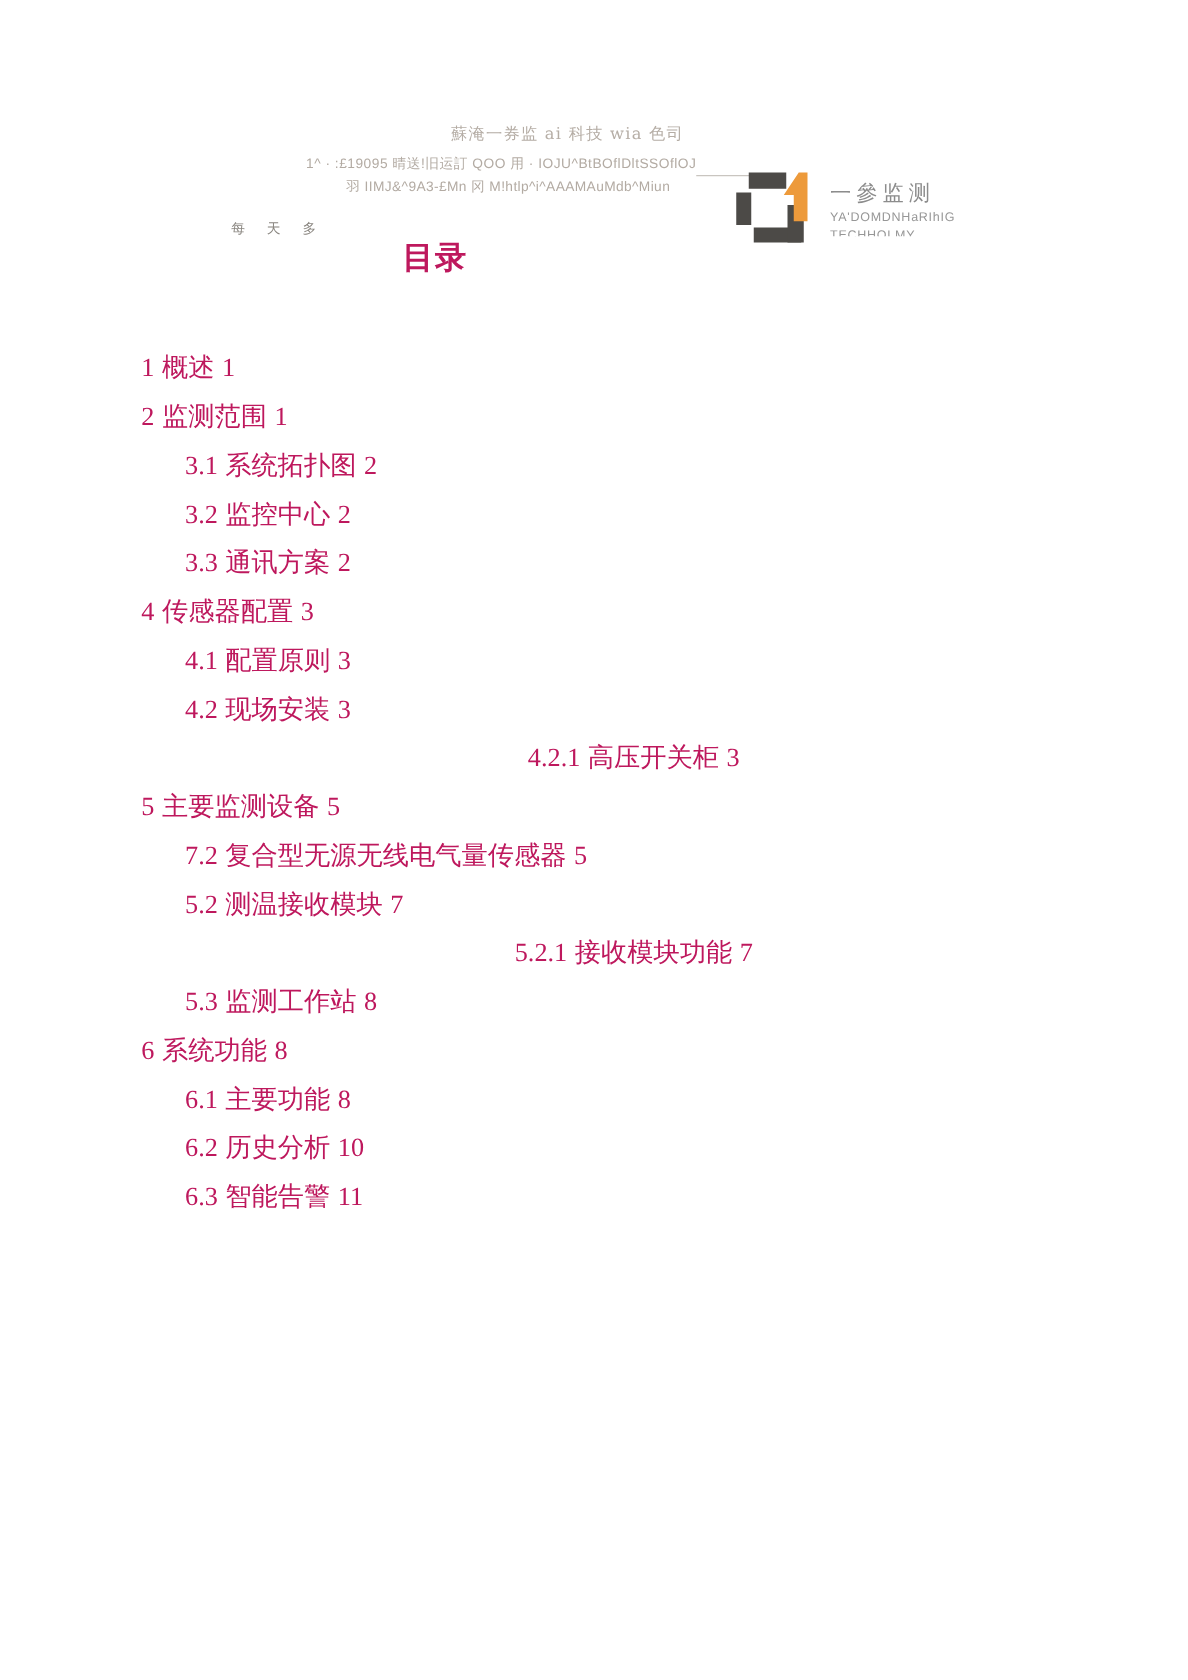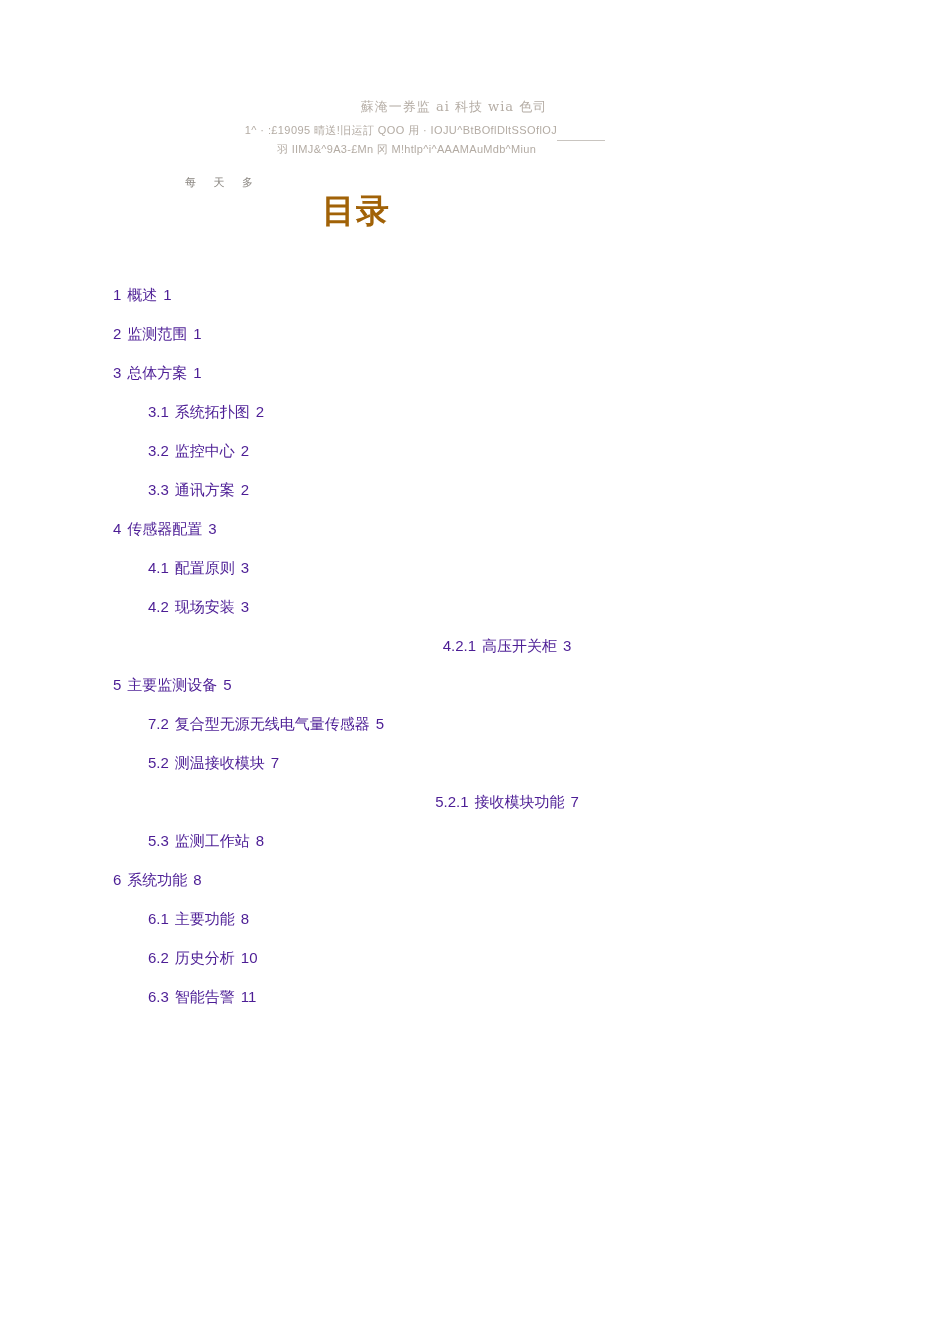--- a/index.html
+++ b/index.html
@@ -83,66 +83,80 @@
     height: 6px;
     overflow: hidden;
     margin-top: 3px;
   }
   .brand-en-clip .brand-en { margin-top: 0; }
 
   
   .title {
     position: absolute;
     left: 322px; top: 189px;
-    font-size: 33px;
+    font-size: 25px;
     font-weight: bold;
-    color: #a16207;
+    color: #be185d;
     letter-spacing: 1px;
   }
 
   
   .toc {
     position: absolute;
     left: 113px; top: 275px;
     width: 720px;
   }
   .toc-row {
     height: 39px;
     line-height: 39px;
-    font-size: 15px;
-    color: #4c1d95;
+    font-size: 21px;
+    color: #be185d;
     white-space: nowrap;
+    font-family: Liberation Serif, serif;
   }
   .toc-row.lvl2 { padding-left: 35px; }
   .toc-row.lvl3 { padding-left: 68px; text-align: center; }
   .toc-title { margin: 0 6px; }
 </style>
 </head>
 <body>
 
 <div class="page">
 
   <div class="wm1">蘇淹一券监 ai 科技 wia 色司</div>
   <div class="wm2">1^ · :£19095 晴送!旧运訂 QOO 用 · IOJU^BtBOflDltSSOflOJ</div>
   <div class="wm2-underline"></div>
   <div class="wm3">羽 IIMJ&amp;^9A3-£Mn 冈 M!htlp^i^AAAMAuMdb^Miun</div>
   <div class="stamp">每 天 多</div>
 
+  <div class="logo">
+    <svg class="logo-mark" width="66" height="58" viewBox="0 0 64 58" xmlns="http://www.w3.org/2000/svg">
+      <rect x="10" y="1" width="30" height="13" fill="#4c4a47"></rect>
+      <rect x="0" y="17" width="12" height="26" fill="#4c4a47"></rect>
+      <rect x="14" y="45" width="38" height="12" fill="#4c4a47"></rect>
+      <rect x="41" y="27" width="13" height="30" fill="#4c4a47"></rect>
+      <polygon points="50,1 57,1 57,40 46,40 46,19 38,19" fill="#ed9a3b"></polygon>
+    </svg>
+    <div class="logo-text">
+      <div class="brand-cn">一參监测</div>
+      <div class="brand-en">YA'DOMDNHaRIhIG</div>
+      <div class="brand-en-clip">
+        <div class="brand-en">TECHHOLMY</div>
+      </div>
+    </div>
+  </div>
 
   <h1 class="title">目录</h1>
 
   <div class="toc">
     <div class="toc-row lvl1">
       <span>1</span><span class="toc-title">概述</span><span>1</span>
     </div>
     <div class="toc-row lvl1">
       <span>2</span><span class="toc-title">监测范围</span><span>1</span>
-    </div>
-    <div class="toc-row lvl1">
-      <span>3</span><span class="toc-title">总体方案</span><span>1</span>
     </div>
     <div class="toc-row lvl2">
       <span>3.1</span><span class="toc-title">系统拓扑图</span><span>2</span>
     </div>
     <div class="toc-row lvl2">
       <span>3.2</span><span class="toc-title">监控中心</span><span>2</span>
     </div>
     <div class="toc-row lvl2">
       <span>3.3</span><span class="toc-title">通讯方案</span><span>2</span>
     </div>

